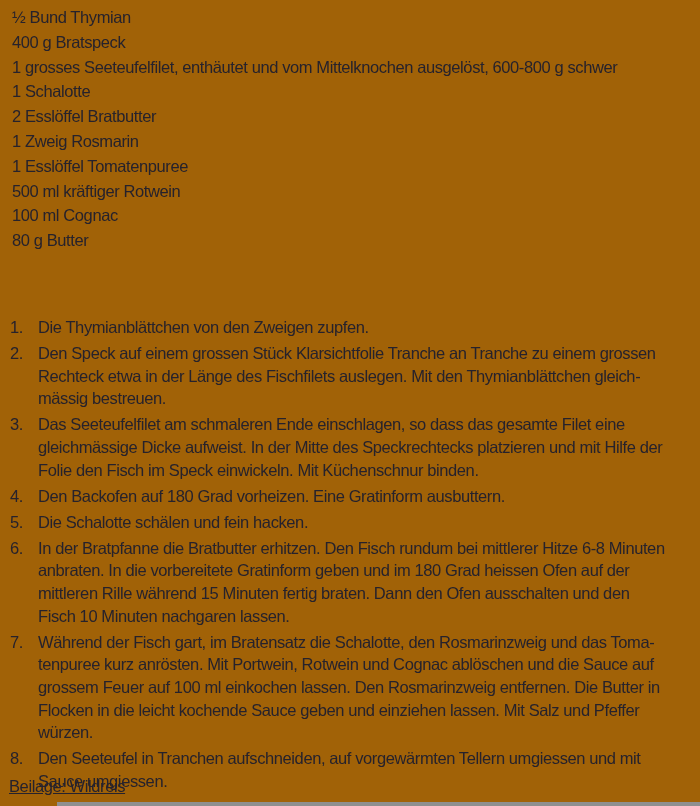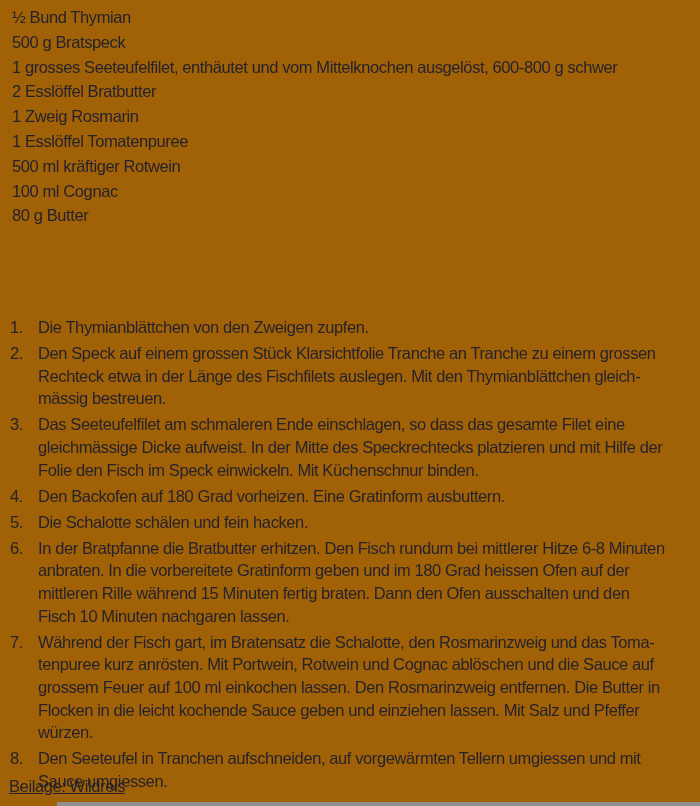--- a/index.html
+++ b/index.html
@@ -67,22 +67,23 @@
     background: #8f8f8f;
   }
 </style>
 </head>
 <body>
 
 <div class="page">
 
   <div class="ingredients">
     <span class="ingredient-line">½ Bund Thymian</span>
-    <span class="ingredient-line">500 g Bratspeck</span>
+    <span class="ingredient-line">400 g Bratspeck</span>
     <span class="ingredient-line">1 grosses Seeteufelfilet, enthäutet und vom Mittelknochen ausgelöst, 600-800 g schwer</span>
+    <span class="ingredient-line">1 Schalotte</span>
     <span class="ingredient-line">2 Esslöffel Bratbutter</span>
     <span class="ingredient-line">1 Zweig Rosmarin</span>
     <span class="ingredient-line">1 Esslöffel Tomatenpuree</span>
     <span class="ingredient-line">500 ml kräftiger Rotwein</span>
     <span class="ingredient-line">100 ml Cognac</span>
     <span class="ingredient-line">80 g Butter</span>
   </div>
 
   <div class="steps">
     <div class="step">

